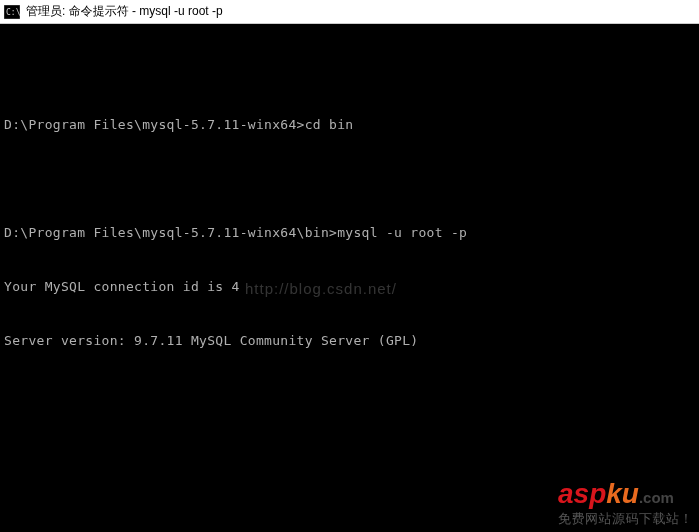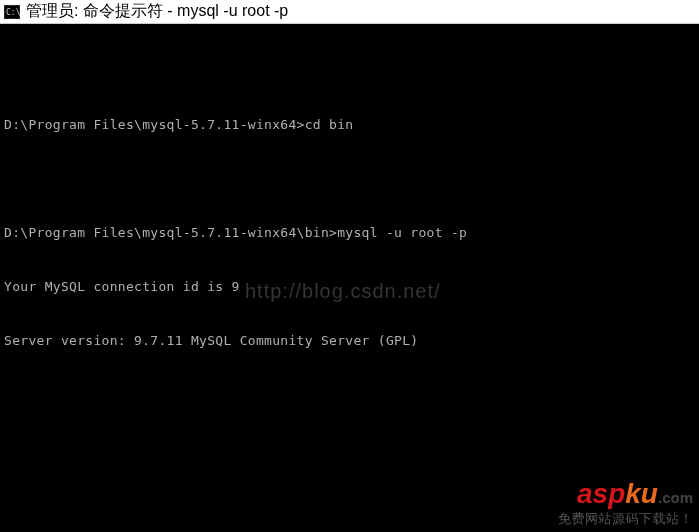--- a/index.html
+++ b/index.html
@@ -20,51 +20,51 @@
       padding: 0 4px;
       border-bottom: 1px solid #ccc;
     }
     .titlebar-icon {
       width: 16px;
       height: 14px;
       margin-right: 6px;
     }
     .titlebar-text {
       color: #000;
-      font-size: 16px;
+      font-size: 12px;
       font-family: "Microsoft YaHei", "SimSun", sans-serif;
     }
     .terminal {
       background: #000;
       color: #b0b0b0;
       padding: 2px 0 0 0;
       line-height: 18px;
       white-space: pre;
       font-family: "NSimSun", "Consolas", monospace;
       letter-spacing: 0.3px;
     }
     .terminal-line {
       padding: 0 4px;
       min-height: 18px;
     }
     .watermark {
       position: absolute;
       left: 245px;
       top: 280px;
       color: rgba(150,150,150,0.35);
-      font-size: 20px;
+      font-size: 15px;
       font-family: Arial, sans-serif;
       letter-spacing: 1px;
       pointer-events: none;
     }
     .logo-box {
       position: absolute;
       right: 6px;
       bottom: 4px;
-      text-align: right;
+      text-align: left;
       pointer-events: none;
     }
     .logo-main {
       font-family: Arial, sans-serif;
       font-weight: bold;
       font-size: 28px;
       font-style: italic;
       line-height: 1;
       margin-bottom: 2px;
     }
@@ -89,21 +89,21 @@
     </svg>
   </span>
   <span class="titlebar-text">管理员: 命令提示符 - mysql  -u root -p</span>
 </div>
 
 <div class="terminal">
   <div class="terminal-line"></div>
   <div class="terminal-line">D:\Program Files\mysql-5.7.11-winx64&gt;cd bin</div>
   <div class="terminal-line"></div>
   <div class="terminal-line">D:\Program Files\mysql-5.7.11-winx64\bin&gt;mysql -u root -p</div>
-  <div class="terminal-line">Your MySQL connection id is 9</div>
+  <div class="terminal-line">Your MySQL connection id is 4</div>
   <div class="terminal-line">Server version: 9.7.11 MySQL Community Server (GPL)</div>
   <div class="terminal-line"></div>
   
   
   
   
   
   
   
   

